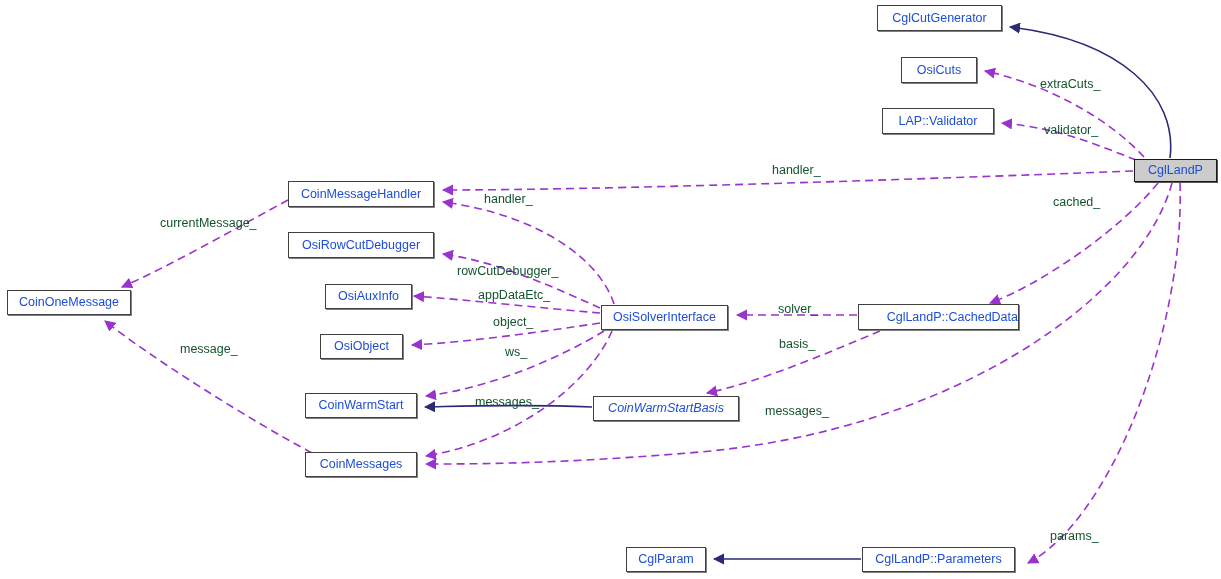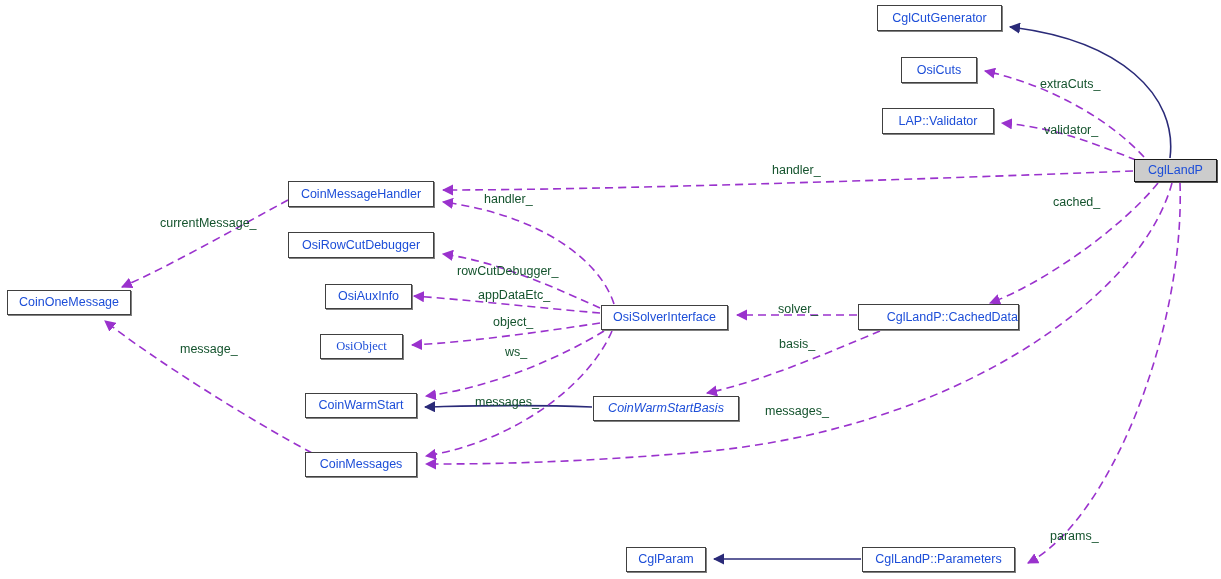--- a/index.html
+++ b/index.html
@@ -128,21 +128,21 @@
       </div>
       <div class="node" style="left: 288px; top: 232px; width: 146px; height: 26px;">
         <span>OsiRowCutDebugger</span>
       </div>
       <div class="node" style="left: 7px; top: 290px; width: 124px; height: 25px;">
         <span>CoinOneMessage</span>
       </div>
       <div class="node" style="left: 318px; top: 284px; width: 87px; height: 25px; margin-left: 7px;">
         <span>OsiAuxInfo</span>
       </div>
-      <div class="node" style="left: 320px; top: 334px; width: 83px; height: 25px; font-family: Liberation Serif, serif;">
+      <div class="node" style="left: 320px; top: 334px; width: 83px; height: 25px;">
         <span>OsiObject</span>
       </div>
       <div class="node" style="left: 601px; top: 305px; width: 127px; height: 25px;">
         <span>OsiSolverInterface</span>
       </div>
       <div class="node" style="left: 858px; top: 304px; width: 161px; height: 26px; justify-content: flex-end;">
         <span>CglLandP::CachedData</span>
       </div>
       <div class="node" style="left: 305px; top: 393px; width: 112px; height: 25px;">
         <span>CoinWarmStart</span>

